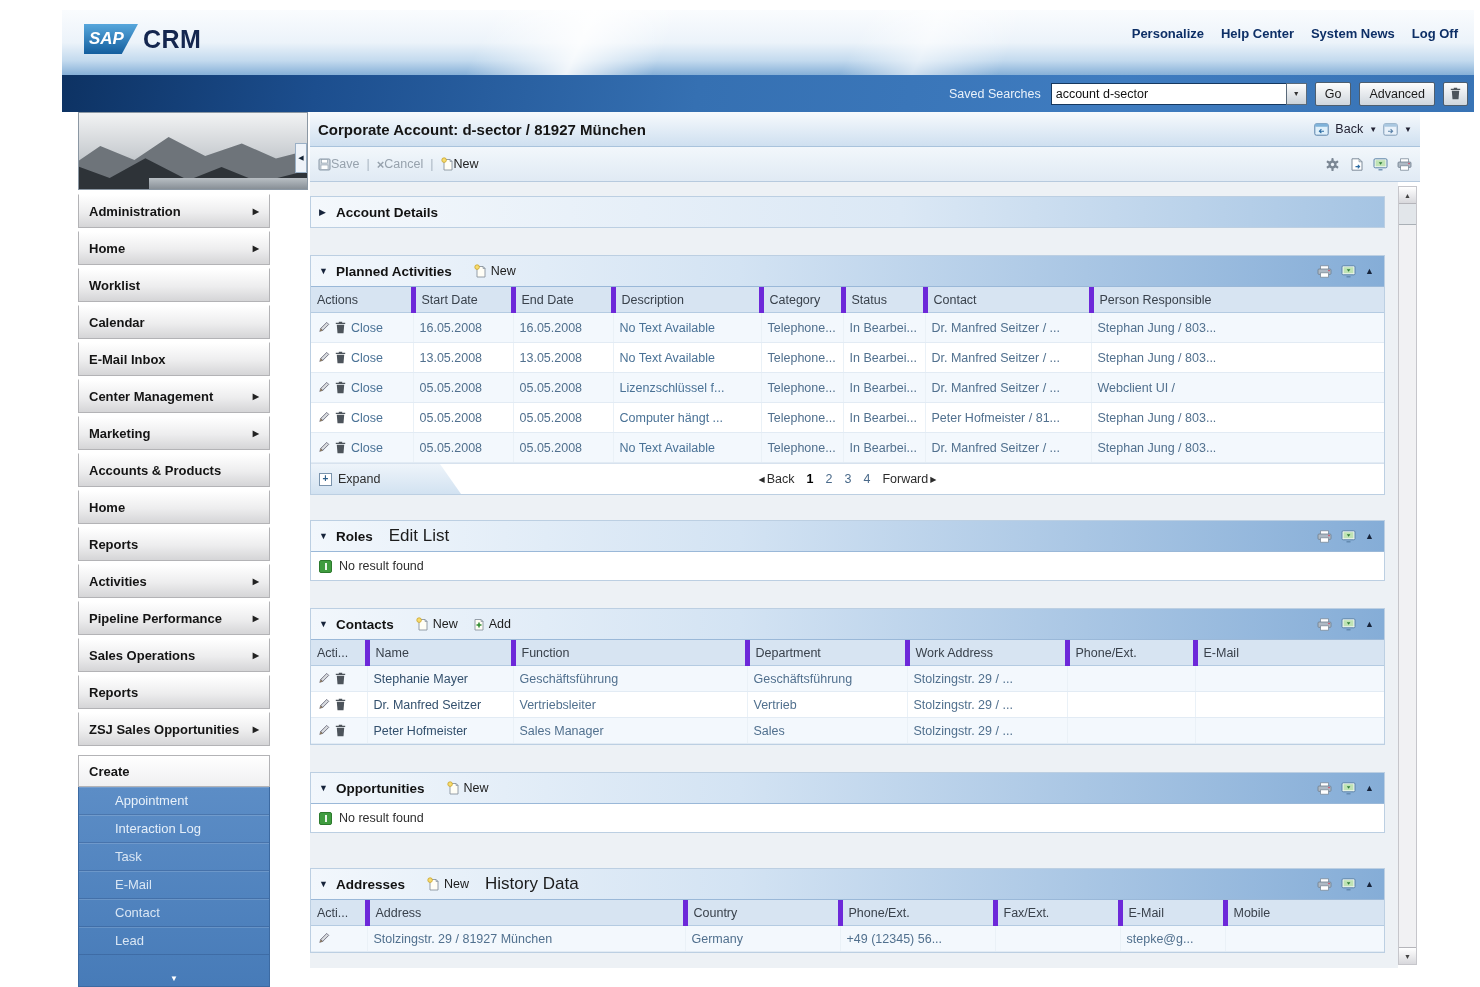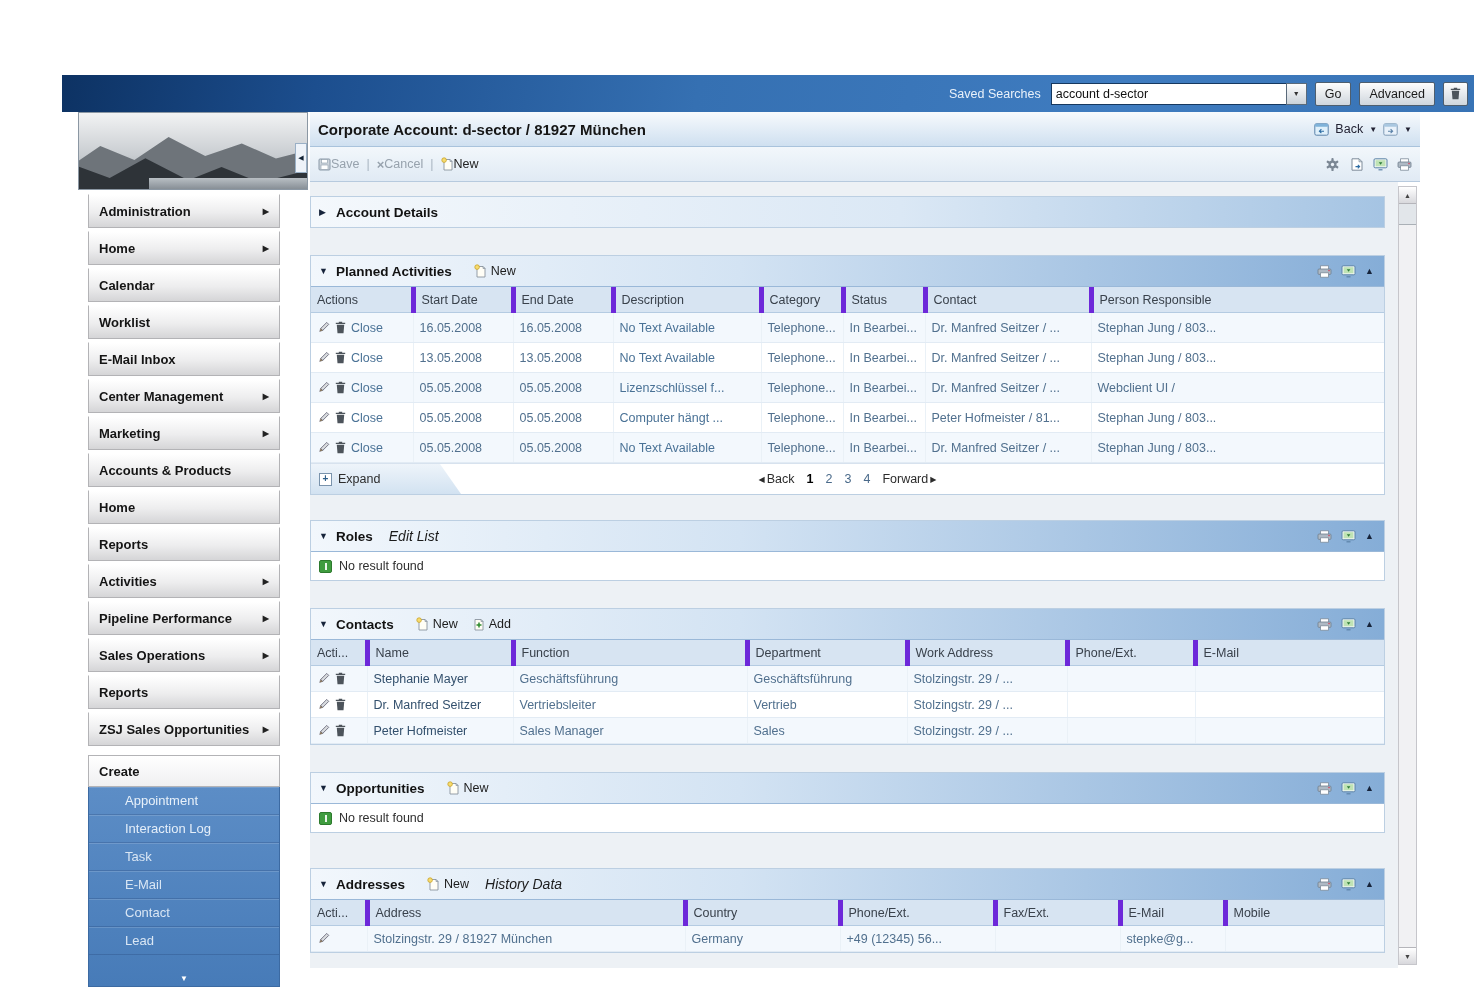--- a/index.html
+++ b/index.html
@@ -51,21 +51,21 @@
   .hero{position:absolute;left:16px;top:102px;width:230px;height:78px;border:1px solid #8b97a3;box-sizing:border-box;
     background:linear-gradient(180deg,#f2f3f4,#c9cdd1 55%,#9ba1a7);overflow:hidden;}
   .hero .m2{position:absolute;bottom:8px;left:-8px;right:-8px;height:50px;background:#6e747a;
     clip-path:polygon(0 70%,12% 30%,26% 58%,40% 12%,55% 50%,70% 25%,84% 55%,100% 35%,100% 100%,0 100%);}
   .hero .m1{position:absolute;bottom:0;left:-5px;right:-5px;height:44px;background:#2e3338;
     clip-path:polygon(0 45%,15% 75%,30% 30%,48% 80%,62% 50%,78% 85%,100% 55%,100% 100%,0 100%);}
   .hero .water{position:absolute;bottom:0;left:70px;right:0;height:11px;background:linear-gradient(180deg,#b9bfc4,#878f96);}
   .hero-tab{position:absolute;right:0;top:30px;width:10px;height:28px;background:#eef3f9;border:1px solid #9ab0c6;
     display:flex;align-items:center;justify-content:center;font-size:7px;color:#123;cursor:pointer;z-index:3;}
 
-  .sidebar{position:absolute;left:26px;top:184px;width:192px;bottom:0;display:flex;flex-direction:column;}
+  .sidebar{position:absolute;left:16px;top:184px;width:192px;bottom:0;display:flex;flex-direction:column;}
   .snav-item{height:34px;margin-bottom:3px;background:linear-gradient(180deg,#ffffff,#ededee 55%,#d5d5d7);
     border:1px solid #b3b3b6;border-top-color:#fff;box-sizing:border-box;display:flex;align-items:center;
     padding:0 10px;font-weight:bold;font-size:13px;color:#141414;cursor:pointer;}
   .snav-item .lbl{flex:1;white-space:nowrap;}
   .arr{font-size:8px;color:#222;}
   .s-gap{height:6px;}
   .create-head{height:32px;background:linear-gradient(180deg,#ffffff,#f0f0f1);border:1px solid #b3b3b6;
     box-sizing:border-box;display:flex;align-items:center;padding:4px 10px;font-weight:bold;font-size:13px;color:#141414;cursor:pointer;}
   .create-list{flex:1;display:flex;flex-direction:column;background:linear-gradient(180deg,#5c8dc6,#477bb8);
     border:1px solid #3c6aa2;border-top:none;overflow:hidden;}
@@ -74,21 +74,21 @@
   .scroll-more{margin-top:auto;height:15px;display:flex;align-items:center;justify-content:center;color:#fff;font-size:8px;cursor:pointer;}
 
   
   .content-bg{position:absolute;left:248px;top:172px;width:1088px;height:786px;background:#edf1f5;}
   .panel{position:absolute;left:248px;width:1075px;background:#fff;border:1px solid #bccfe2;box-sizing:border-box;}
   .sechead{height:30px;display:flex;align-items:center;gap:6px;padding:0 8px;
     background:linear-gradient(90deg,#f2f7fc 0%,#d3e3f3 40%,#85add7 100%);border-bottom:1px solid #9ab8d8;}
   .tgl{font-size:9px;color:#16233a;width:11px;cursor:pointer;}
   .sec-ttl{font-weight:bold;font-size:13.5px;color:#121212;}
   .hbtn{display:flex;align-items:center;gap:4px;font-size:12.5px;color:#1c1c1c;margin-left:16px;cursor:pointer;}
-  .hlnk{font-size:14px;color:#1c1c1c;margin-left:10px;cursor:pointer;font-style:italic;}
+  .hlnk{font-size:17px;color:#1c1c1c;margin-left:10px;cursor:pointer;}
   .hicons{margin-left:auto;display:flex;gap:9px;align-items:center;}
 
   table{border-collapse:collapse;table-layout:fixed;width:100%;}
   thead td{background:#d7e4f2;color:#39414b;font-size:12.5px;height:25px;padding:0 6px;
     border-bottom:1px solid #b4cbe2;border-right:5px solid #6d28d9;overflow:hidden;white-space:nowrap;}
   thead td:last-child{border-right:none;}
   tbody td{font-size:12.5px;color:#51708e;height:29px;padding:0 6px;border-bottom:1px solid #e2ebf4;
     border-right:1px solid #eaf1f7;overflow:hidden;white-space:nowrap;}
   tbody td:last-child{border-right:none;}
   tbody tr:nth-child(odd){background:#f3f8fd;}
@@ -121,20 +121,32 @@
   .sbtn{height:16px;background:linear-gradient(180deg,#fff,#d8d8dc);border-bottom:1px solid #b5b5ba;
     display:flex;align-items:center;justify-content:center;font-size:7px;color:#444;cursor:pointer;}
   .sbtn.bot{position:absolute;bottom:0;left:0;right:0;border-top:1px solid #b5b5ba;border-bottom:none;}
   .sthumb{height:20px;background:#e2e6ea;border-bottom:1px solid #aab0b6;cursor:grab;}
 </style>
 </head>
 <body>
 
 <div class="app">
 
+  <div class="band-top">
+    <div class="logo">
+      <div class="logo-sap">SAP</div>
+      <div class="logo-crm">CRM</div>
+    </div>
+    <div class="top-links">
+      <a>Personalize</a>
+      <a>Help Center</a>
+      <a>System News</a>
+      <a>Log Off</a>
+    </div>
+  </div>
 
   <div class="band-search">
     <span class="ss-label">Saved Searches</span>
     <span class="ss-combo">
       <input class="ss-input" value="account d-sector" style="">
       <span class="ss-drop">▼</span>
     </span>
     <span class="btn">Go</span>
     <span class="btn">Advanced</span>
     <span class="btn btn-ic">
@@ -245,24 +257,24 @@
   <div class="sidebar">
     <div class="snav-item">
         <span class="lbl">Administration</span>
         <span class="arr">▶</span>
       </div>
     <div class="snav-item">
         <span class="lbl">Home</span>
         <span class="arr">▶</span>
       </div>
     <div class="snav-item">
+        <span class="lbl">Worklist</span>
+      </div>
+    <div class="snav-item">
         <span class="lbl">Calendar</span>
-      </div>
-    <div class="snav-item">
-        <span class="lbl">Worklist</span>
       </div>
     <div class="snav-item">
         <span class="lbl">E-Mail Inbox</span>
       </div>
     <div class="snav-item">
         <span class="lbl">Center Management</span>
         <span class="arr">▶</span>
       </div>
     <div class="snav-item">
         <span class="lbl">Marketing</span>

